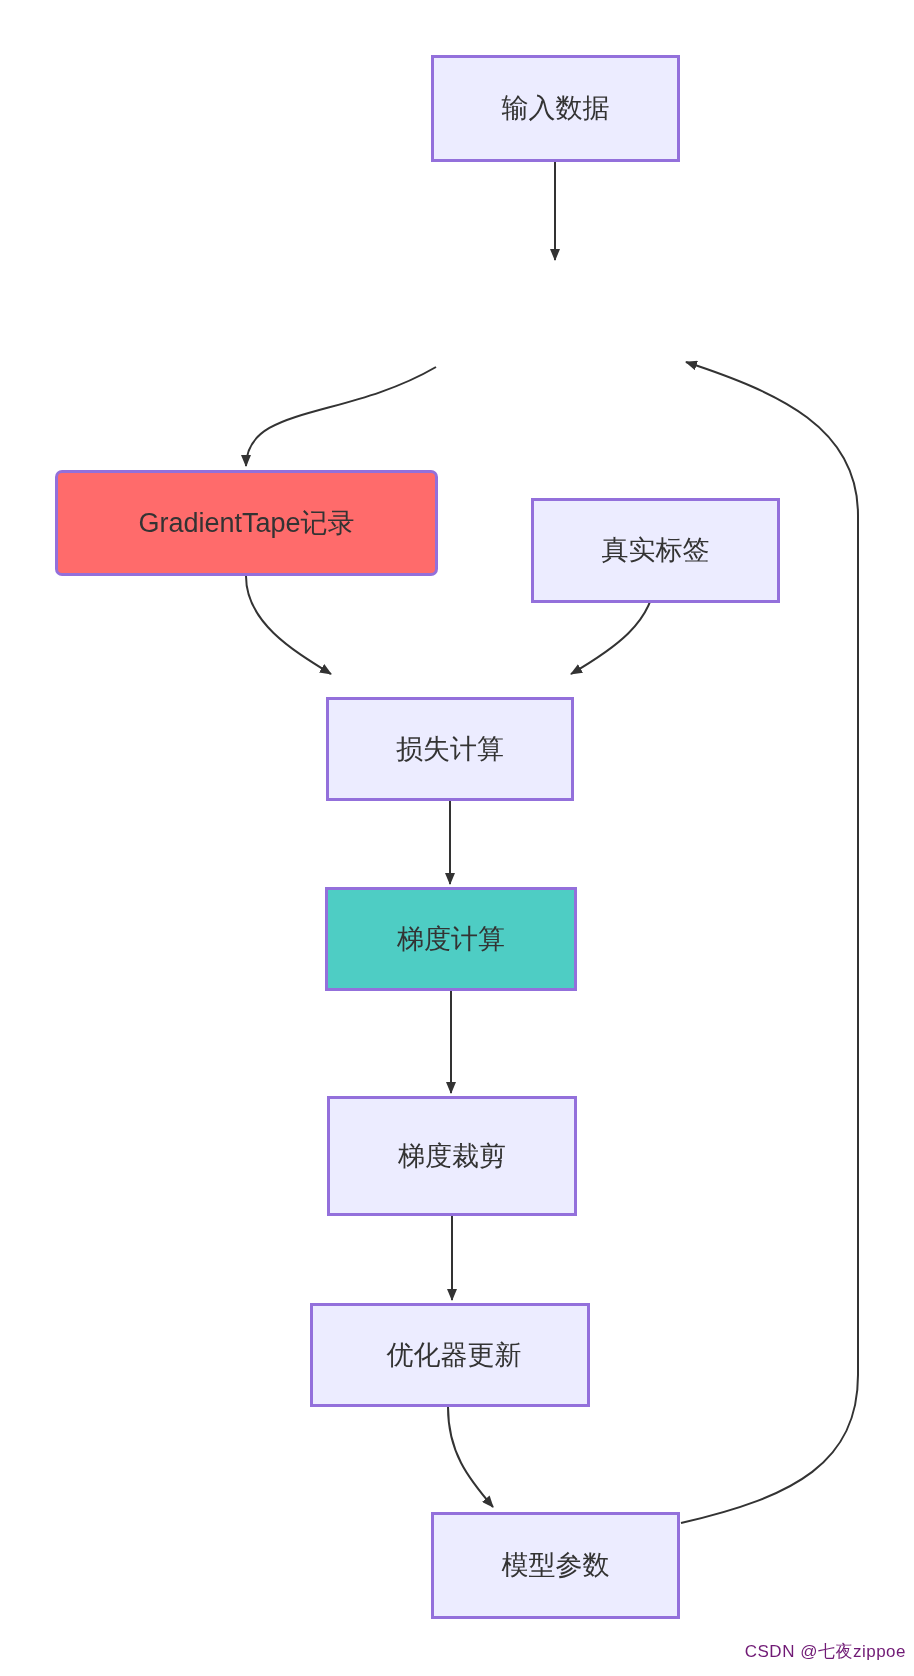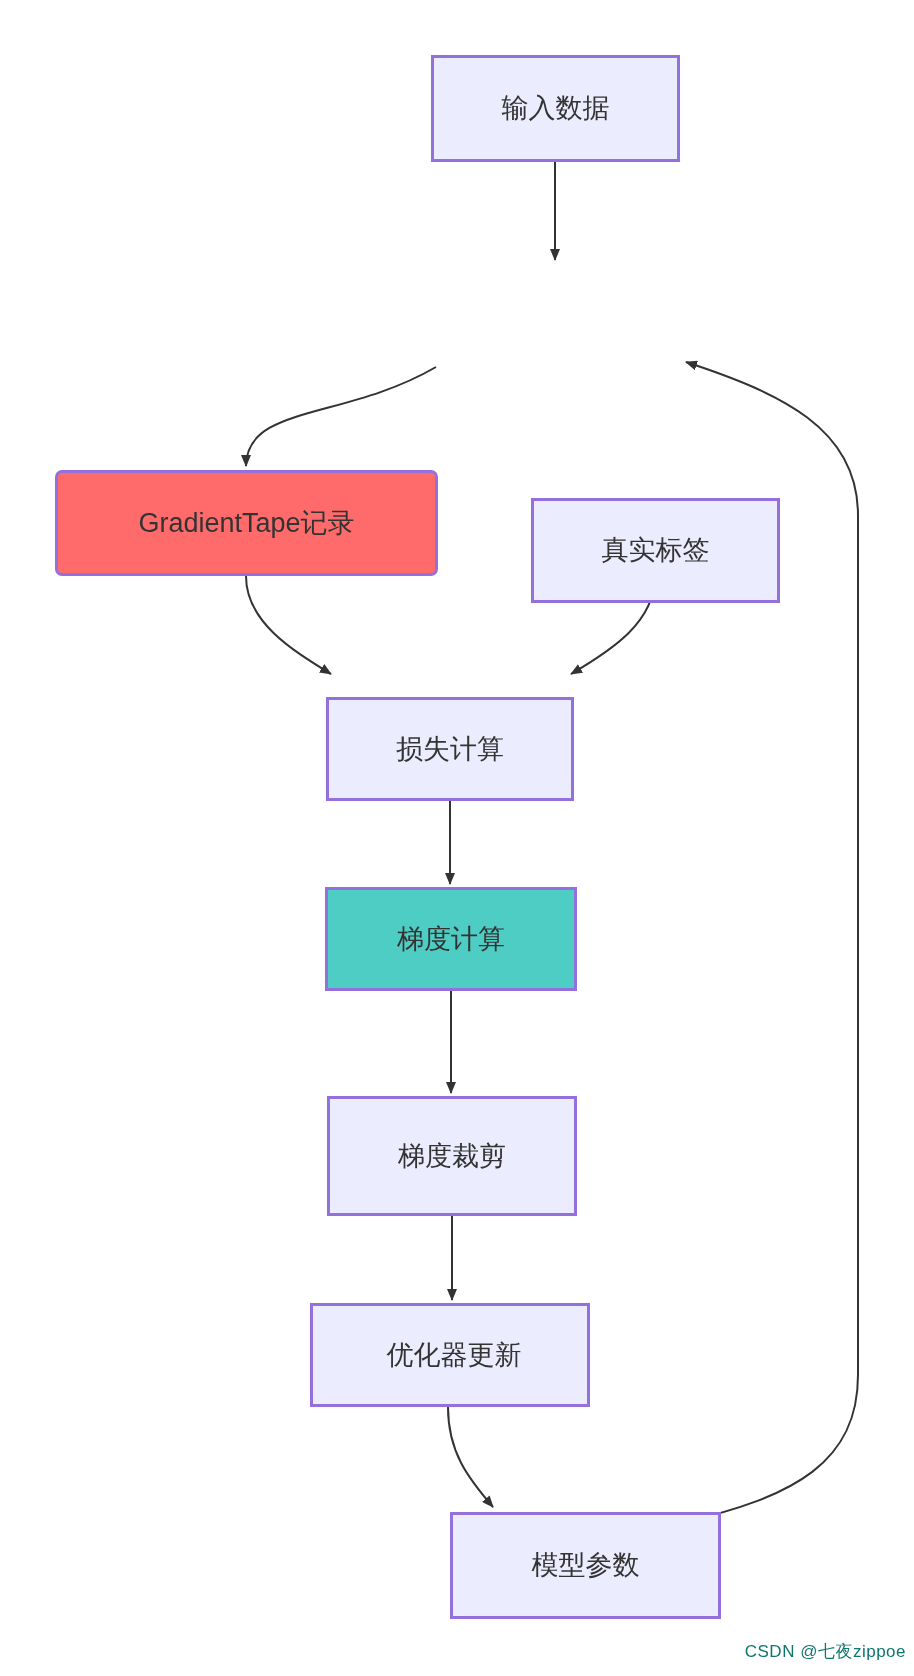--- a/index.html
+++ b/index.html
@@ -46,28 +46,28 @@
   .node--teal { background: var(--highlight_teal, #4ECDC4); }
 
   .node-input    { left: 431px; top: 55px;   width: 249px; height: 107px; }
   .node-forward  { left: 430px; top: 263px;  width: 252px; height: 104px; }
   .node-tape     { left: 55px;  top: 470px;  width: 383px; height: 106px; }
   .node-truth    { left: 531px; top: 498px;  width: 249px; height: 105px; }
   .node-loss     { left: 326px; top: 680px;  width: 248px; height: 104px; margin-top: 17px; }
   .node-grad     { left: 325px; top: 887px;  width: 252px; height: 104px; }
   .node-clip     { left: 327px; top: 1096px; width: 250px; height: 120px; }
   .node-opt      { left: 310px; top: 1303px; width: 280px; height: 104px; padding-left: 8px; }
-  .node-params   { left: 431px; top: 1512px; width: 271px; height: 107px; margin-left: 19px; }
+  .node-params   { left: 431px; top: 1512px; width: 249px; height: 107px; }
 
   .watermark {
     position: absolute;
     right: 8px;
     top: 1640px;
     font-size: 17px;
-    color: #0f766e;
+    color: #701a75;
     letter-spacing: 0.5px;
   }
 </style>
 </head>
 <body>
 
 <div class="canvas">
 
   <svg class="edges-layer" width="914" height="1676" viewBox="0 0 914 1676" xmlns="http://www.w3.org/2000/svg">
     <defs>

